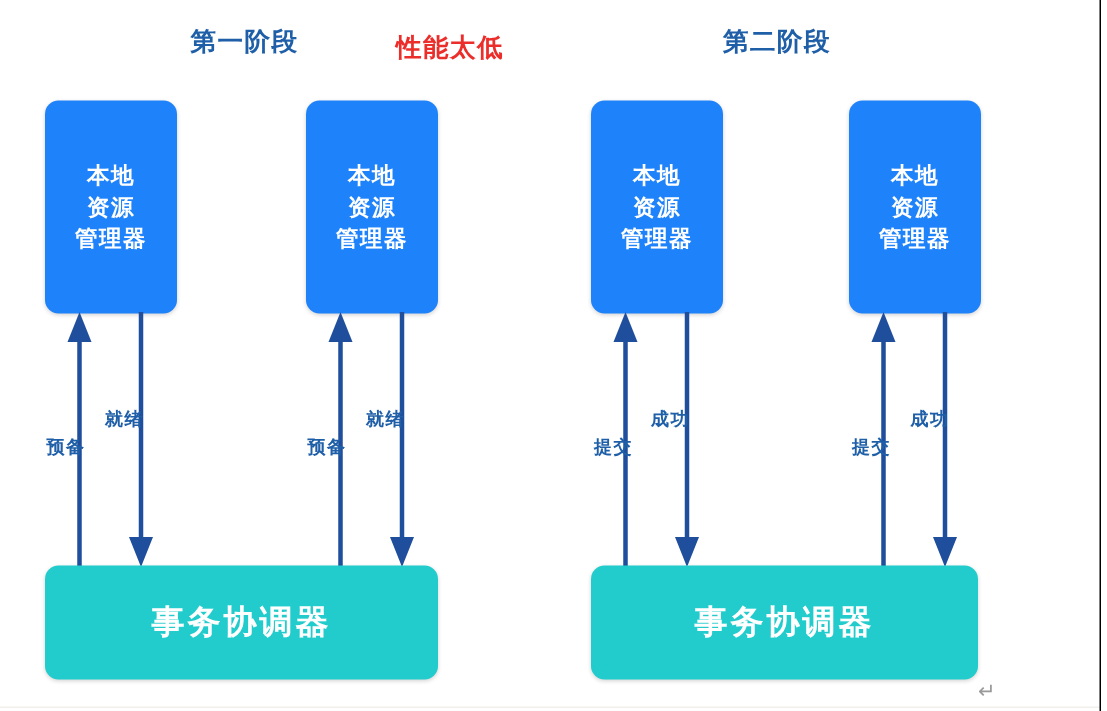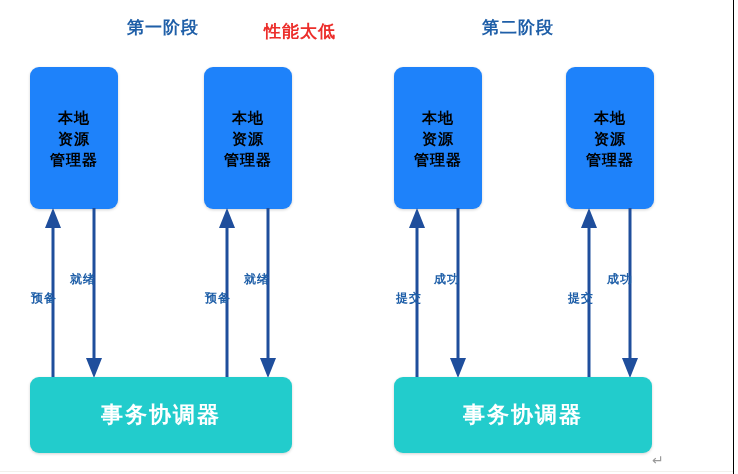--- a/index.html
+++ b/index.html
@@ -60,21 +60,21 @@
     background: #1E82FA;
     border-radius: 9px;
     box-shadow: 0 1px 3px rgba(0,0,0,0.18);
     display: flex;
     flex-direction: column;
     align-items: center;
     justify-content: center;
     box-sizing: border-box;
   }
   .rm-box .rm-line {
-    color: #000000;
+    color: #ffffff;
     font-size: 15px;
     font-weight: bold;
     line-height: 21px;
     letter-spacing: 1px;
     white-space: nowrap;
   }
   #rm-box-1 { left: 30px;  top: 67px; }
   #rm-box-2 { left: 204px; top: 67px; }
   #rm-box-3 { left: 394px; top: 67px; }
   #rm-box-4 { left: 566px; top: 67px; }

